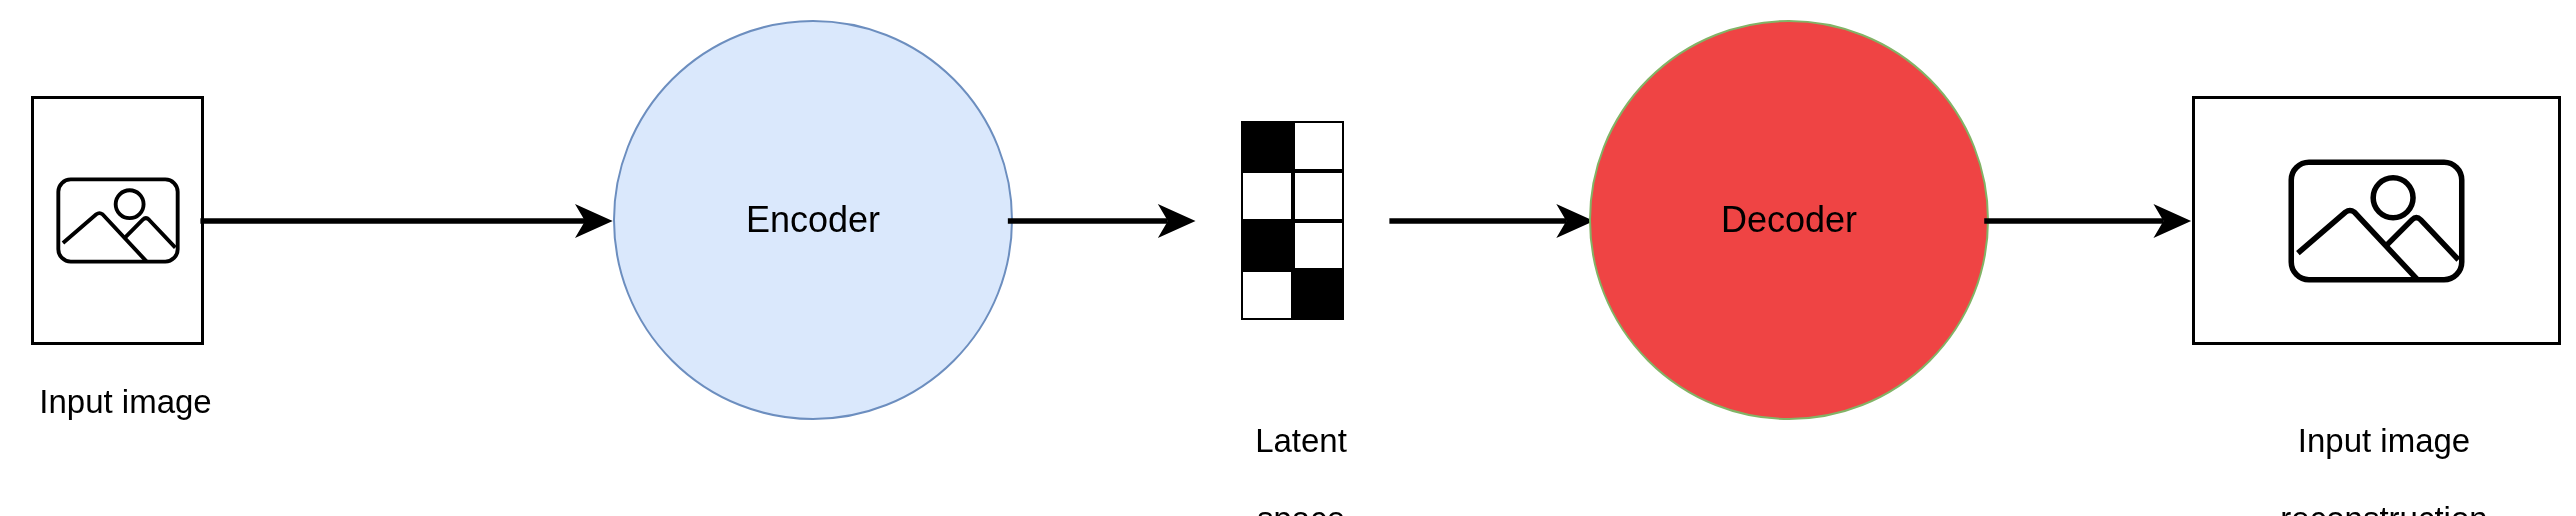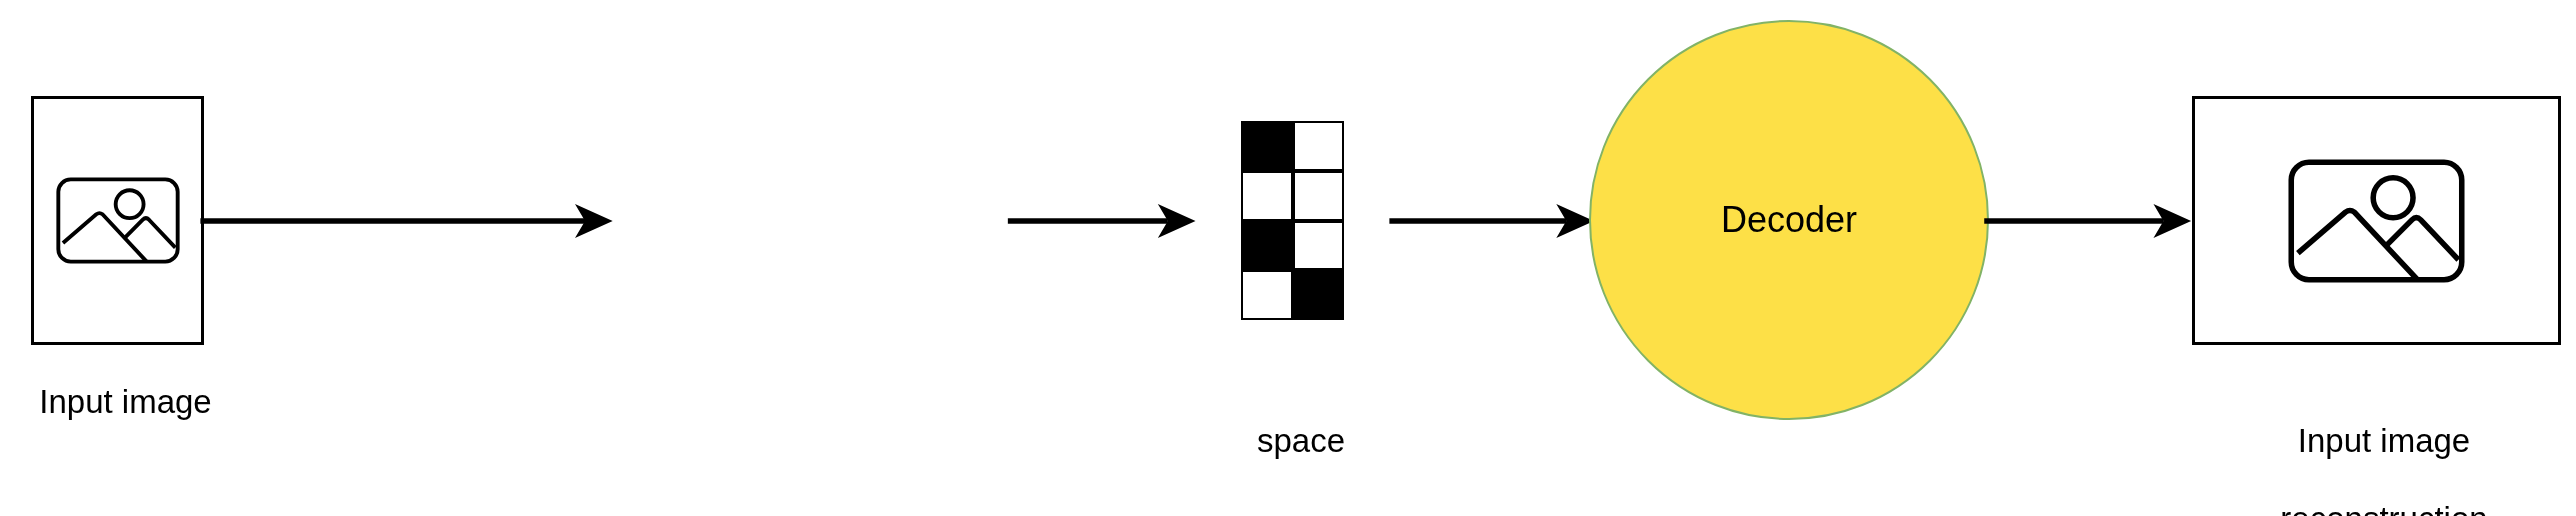--- a/index.html
+++ b/index.html
@@ -114,47 +114,51 @@
     </svg>
   </div>
 
   <div class="caption left">Input image</div>
 
   <svg class="arrow" style="left:198px; top:201px;" width="424" height="40" viewBox="0 0 545 52" xmlns="http://www.w3.org/2000/svg">
     <line x1="0" y1="26" x2="500" y2="26" stroke="#000000" stroke-width="7"></line>
     <path d="M536 26 L487 4 L500 26 L487 48 Z" fill="#000000"></path>
   </svg>
 
+  <div class="node-circle encoder" style="background:#dae8fc; border-color:#6c8ebf;">
+    <span class="node-label">Encoder</span>
+  </div>
 
   <svg class="arrow" style="left:1007px; top:201px;" width="194" height="40" viewBox="0 0 250 52" xmlns="http://www.w3.org/2000/svg">
     <line x1="0" y1="26" x2="208" y2="26" stroke="#000000" stroke-width="7"></line>
     <path d="M244 26 L195 4 L208 26 L195 48 Z" fill="#000000"></path>
   </svg>
 
   <div class="latent-grid">
     <div class="latent-cell on" style="background: rgb(0, 0, 0);"></div>
     <div class="latent-cell off" style="background: rgb(255, 255, 255);"></div>
     <div class="latent-cell off" style="background: rgb(255, 255, 255);"></div>
     <div class="latent-cell off" style="background: rgb(255, 255, 255);"></div>
     <div class="latent-cell on" style="background: rgb(0, 0, 0);"></div>
     <div class="latent-cell off" style="background: rgb(255, 255, 255);"></div>
     <div class="latent-cell off" style="background: rgb(255, 255, 255);"></div>
     <div class="latent-cell on" style="background: rgb(0, 0, 0);"></div>
   </div>
 
   <div class="caption latent">
+    <div>Latent</div>
     <div>space</div>
   </div>
 
   <svg class="arrow" style="left:1388px; top:201px;" width="212" height="40" viewBox="0 0 272 52" xmlns="http://www.w3.org/2000/svg">
     <line x1="0" y1="26" x2="230" y2="26" stroke="#000000" stroke-width="7"></line>
     <path d="M266 26 L217 4 L230 26 L217 48 Z" fill="#000000"></path>
   </svg>
 
-  <div class="node-circle decoder" style="background:#fde047; border-color:#82b366;">
+  <div class="node-circle decoder" style="background:#ef4444; border-color:#82b366;">
     <span class="node-label">Decoder</span>
   </div>
 
   <svg class="arrow" style="left:1983px; top:201px;" width="214" height="40" viewBox="0 0 275 52" xmlns="http://www.w3.org/2000/svg">
     <line x1="0" y1="26" x2="233" y2="26" stroke="#000000" stroke-width="7"></line>
     <path d="M269 26 L220 4 L233 26 L220 48 Z" fill="#000000"></path>
   </svg>
 
   <div class="img-box right">
     <svg class="img-icon" width="179" height="124" viewBox="0 0 160 112" fill="none" xmlns="http://www.w3.org/2000/svg">

